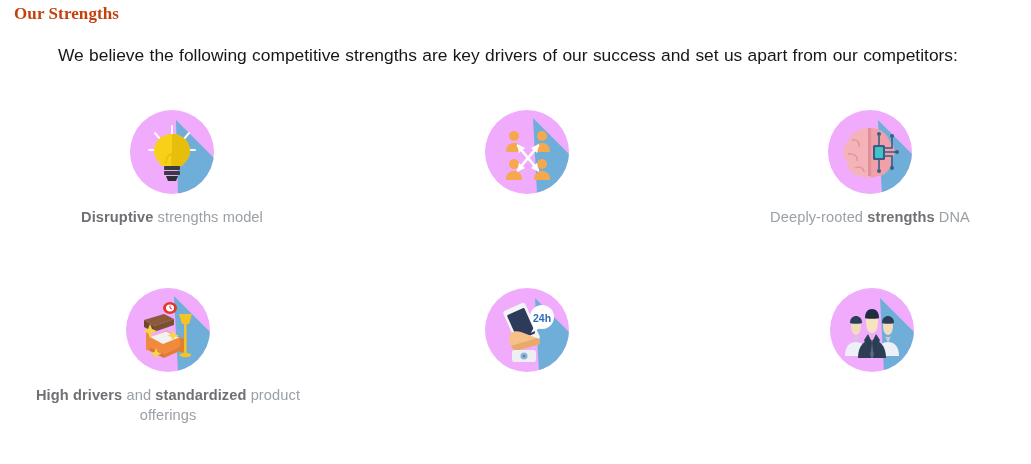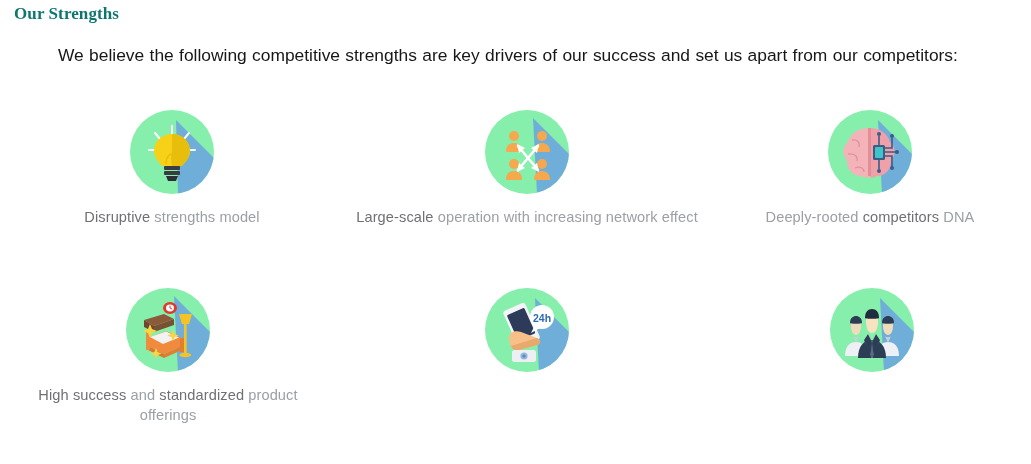--- a/index.html
+++ b/index.html
@@ -18,21 +18,21 @@
 
   
   #doc-heading {
     position: absolute;
     left: 14px;
     top: 4px;
     font-family: "Liberation Serif", serif;
     font-weight: bold;
     font-size: 17px;
     letter-spacing: 0.1px;
-    color: #0f766e;
+    color: #c2410c;
   }
   #doc-paragraph {
     position: absolute;
     left: 14px;
     top: 42px;
     width: 1003px;
     font-family: Liberation Sans, sans-serif;
     font-size: 17.4px;
     line-height: 26px;
     text-align: justify;
@@ -59,39 +59,39 @@
 
   .strength-card {
     position: absolute;
     text-align: center;
   }
   .icon-circle {
     position: relative;
     width: 84px;
     height: 84px;
     border-radius: 50%;
-    background: #86efac;
+    background: #f0abfc;
     margin: 0 auto;
     overflow: hidden;
   }
   .icon-art {
     position: absolute;
     left: 0; top: 0; width: 84px; height: 84px;
   }
 
   .strength-label {
     margin-top: 13px;
     font-family: "Liberation Sans", sans-serif;
     font-size: 14.6px;
     line-height: 20px;
     color: #9AA0A6;
     letter-spacing: 0.1px;
   }
   .strength-label b {
-    font-weight: normal;
+    font-weight: bold;
     color: #6E7074;
     margin-top: 8px;
   }
 
   
   .row-1 .col-1 { left: 50px;  top: 6px; width: 244px; }
   .row-1 .col-2 { left: 343px; top: 6px; width: 368px; }
   .row-1 .col-3 { left: 762px; top: 6px; width: 216px; }
   
   .row-2 .col-1 { left: 24px;  top: 6px; width: 288px; }
@@ -154,23 +154,20 @@
             <line x1="53" y1="36" x2="33" y2="60"></line>
           </g>
           <g fill="#FFFFFF">
             <path d="M54 34 L46 38 L52 43 Z"></path>
             <path d="M32 34 L40 38 L34 43 Z"></path>
             <path d="M54 62 L46 58 L52 53 Z"></path>
             <path d="M32 62 L40 58 L34 53 Z"></path>
           </g>
         </svg>
       </div>
-      <div class="strength-label">
-        <b>Large-scale</b><span> operation with increasing network effect</span>
-      </div>
     </div>
 
     <div class="strength-card col-3">
       <div class="icon-circle">
         <svg class="icon-art" viewBox="0 0 84 84" xmlns="http://www.w3.org/2000/svg">
           <path d="M50 10 L84 44 L84 84 L54 84 Z" fill="#6FAED8"></path>
           <path d="M42 18 C30 18 22 24 20 32 C14 36 14 46 19 50 C18 58 24 66 33 66 C37 68 42 68 42 66 Z" fill="#F4B3B8"></path>
           <path d="M42 18 C52 18 60 24 62 32 C68 36 68 46 63 50 C64 58 58 66 49 66 C45 68 42 68 42 66 Z" fill="#EFA0A8"></path>
           <g stroke="#E08E98" stroke-width="1.3" fill="none" opacity="0.9">
             <path d="M24 30 C29 29 32 32 31 37"></path>
@@ -190,21 +187,21 @@
           <g fill="#3C5C86">
             <circle cx="64" cy="26" r="2"></circle>
             <circle cx="69" cy="42" r="2"></circle>
             <circle cx="64" cy="58" r="2"></circle>
             <circle cx="51" cy="24" r="2"></circle>
             <circle cx="51" cy="61" r="2"></circle>
           </g>
         </svg>
       </div>
       <div class="strength-label">
-        <span>Deeply-rooted </span><b>competitors</b><span> DNA</span>
+        <span>Deeply-rooted </span><b>strengths</b><span> DNA</span>
       </div>
     </div>
   </div>
 
   <div class="strength-row row-2">
 
     <div class="strength-card col-1">
       <div class="icon-circle">
         <svg class="icon-art" viewBox="0 0 84 84" xmlns="http://www.w3.org/2000/svg">
           <path d="M48 8 L84 44 L84 84 L52 84 Z" fill="#6FAED8"></path>
@@ -227,21 +224,21 @@
           <path d="M20 44 L24 44 L24 62 L20 62 Z" fill="#F08A3C"></path>
           <path d="M54 50 L58 50 L58 64 L54 64 Z" fill="#E07E33"></path>
           <g fill="#F8D547">
             <path d="M24 36 L26 41 L31 43 L26 45 L24 50 L22 45 L17 43 L22 41 Z"></path>
             <path d="M47 42 L48.6 46 L52.6 47.6 L48.6 49.2 L47 53 L45.4 49.2 L41.4 47.6 L45.4 46 Z"></path>
             <path d="M30 60 L31.6 64 L35.6 65.6 L31.6 67.2 L30 71 L28.4 67.2 L24.4 65.6 L28.4 64 Z"></path>
           </g>
         </svg>
       </div>
       <div class="strength-label">
-        <b>High success</b><span> and </span><b>standardized</b><span> product offerings</span>
+        <b>High drivers</b><span> and </span><b>standardized</b><span> product offerings</span>
       </div>
     </div>
 
     <div class="strength-card col-2">
       <div class="icon-circle">
         <svg class="icon-art" viewBox="0 0 84 84" xmlns="http://www.w3.org/2000/svg">
           <path d="M50 10 L84 44 L84 84 L54 84 Z" fill="#6FAED8"></path>
           <g transform="rotate(-24 40 40)">
             <rect x="26" y="16" width="24" height="40" rx="3" fill="#F2F4F7"></rect>
             <rect x="28.5" y="21" width="19" height="28" rx="1.5" fill="#2E3A59"></rect>

